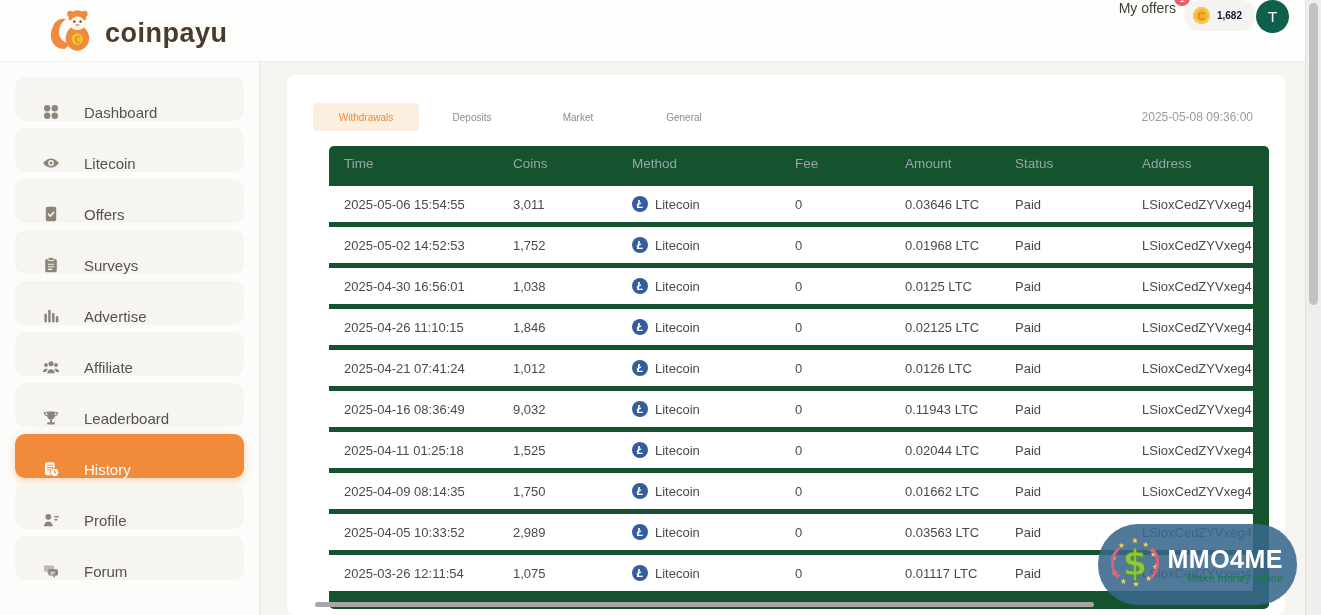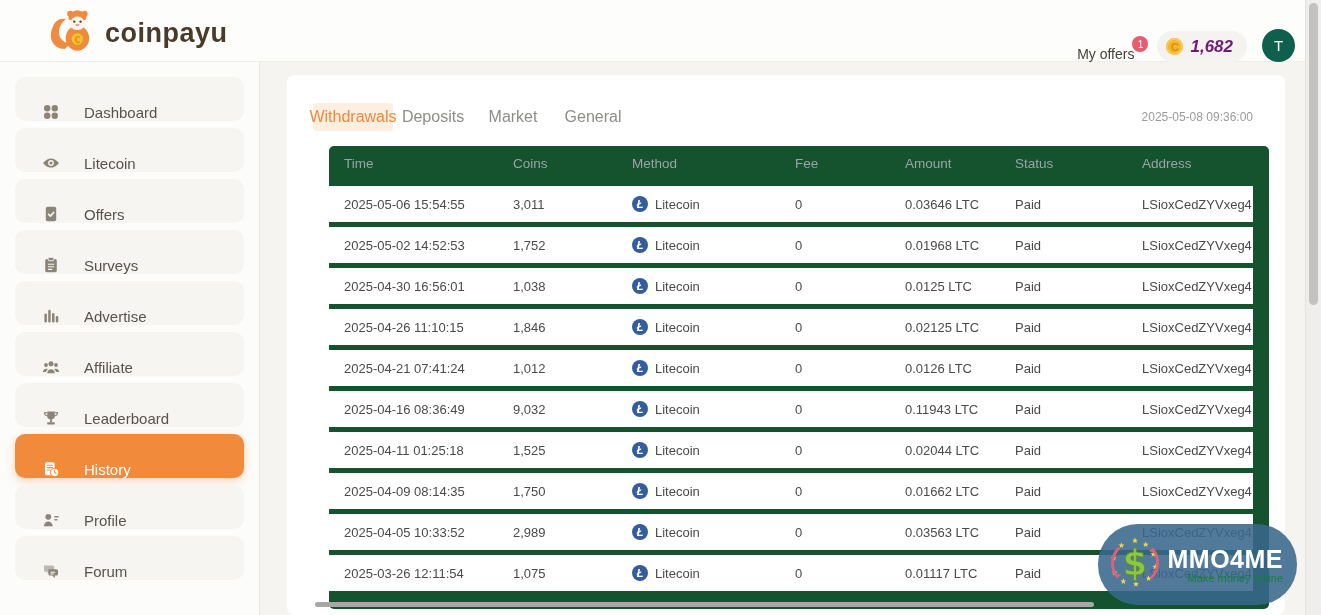--- a/index.html
+++ b/index.html
@@ -5,50 +5,50 @@
   * { margin:0; padding:0; box-sizing:border-box; }
   html,body { width:1321px; height:615px; overflow:hidden; background:#f5f4f1;
     font-family:"Liberation Sans", sans-serif; }
   .canvas { position:absolute; top:0; left:0; width:1321px; height:615px; }
 
   
   .topbar { position:absolute; top:0; left:0; width:1321px; height:62px;
     background:#fdfdfb; border-bottom:1px solid #efede9; z-index:3; }
   .brand { position:absolute; left:45px; top:7px; display:flex; align-items:center; gap:6px; cursor:pointer; }
   .brand-text { font-size:27px; font-weight:bold; color:#4a3a29; letter-spacing:.5px; }
-  .top-right { position:absolute; right:26px; top:0; height:62px; display:flex; align-items:flex-end; gap:15px; }
+  .top-right { position:absolute; right:32px; top:0; height:62px; display:flex; align-items:flex-start; }
   .my-offers { position:relative; font-size:14px; color:#43three3d; color:#443f38; cursor:pointer; padding-right:8px; }
   .offers-badge { position:absolute; top:-10px; right:-6px; width:16px; height:16px; border-radius:50%;
     background:#e95c6e; color:#fff; font-size:10px; display:flex; align-items:center; justify-content:center; }
   .balance-pill { display:flex; align-items:center; gap:7px; background:#f4f3f0; border-radius:16px;
     height:31px; padding:0 14px 0 9px; cursor:pointer; }
   .coin-ic { width:17px; height:17px; border-radius:50%; background:#f6b52c;
     box-shadow: inset 0 0 0 2px #f9c95c; color:#d88d14; font-size:11px; font-weight:bold;
     display:flex; align-items:center; justify-content:center; }
-  .balance-num { font-size:17px; font-weight:bold; color:#701a75;font-style:italic; }
+  .balance-num { font-size:10px; font-weight:bold; color:#0f172a; }
   .avatar { width:33px; height:33px; border-radius:50%; background:#0e5f4b; color:#fff;
     font-size:15px; display:flex; align-items:center; justify-content:center; cursor:pointer; }
 
   
   .sidebar { position:absolute; top:62px; left:0; width:260px; height:553px;
     background:#fcfcfa; border-right:1px solid #e9e7e3; z-index:2; }
   .side-item { position:relative; margin:0 15px 7px 15px; height:44px; border-radius:10px;
     background:#f6f5f2; display:flex; align-items:flex-end; padding-left:27px; gap:24px; cursor:pointer; }
   .side-item:first-child { margin-top:15px; }
   .side-item .lbl { font-size:15px; color:#57534c; }
   .side-item.active { background:#f28a3c; box-shadow:0 3px 8px rgba(242,138,60,.35); }
   .side-item.active .lbl { color:#ffffff; }
   .sicon { width:18px; height:18px; flex:0 0 18px; }
 
   
   .card { position:absolute; left:287px; top:75px; width:998px; height:540px;
     background:#ffffff; border-radius:8px; z-index:1; }
   .tabs { position:absolute; left:26px; top:28px; display:flex; }
-  .tab { width:80px; height:28px; display:flex; align-items:center; justify-content:center;
-    font-size:16px; color:#8e8c88; border-radius:4px; cursor:pointer; }
+  .tab { width:106px; height:28px; display:flex; align-items:center; justify-content:center;
+    font-size:10px; color:#8e8c88; border-radius:4px; cursor:pointer; }
   .tab.active { background:#fcefe0; color:#f0883c; }
   .stamp { position:absolute; right:32px; top:35px; font-size:12px; color:#9b9b9b; }
 
   
   .table { position:absolute; left:42px; top:71px; width:940px; height:463px;
     background:#14532d; border-radius:5px; overflow:hidden; }
   .thead { display:flex; height:34px; align-items:center; padding-left:15px;
     font-size:13.5px; color:#9aa3ac; }
   .tbody { padding-top:6px; }
   .trow { display:flex; height:36px; align-items:center; padding-left:15px;

